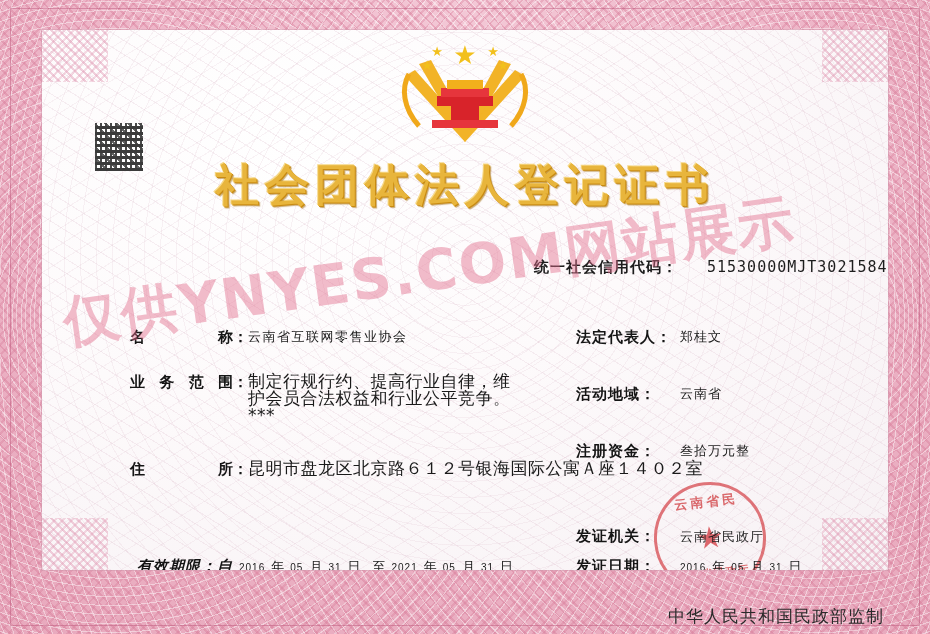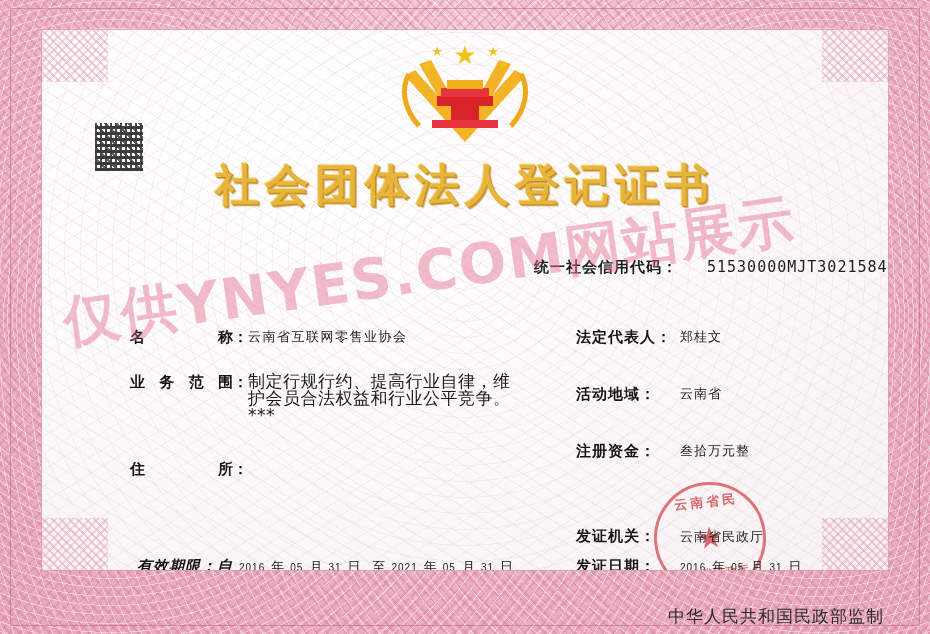--- a/index.html
+++ b/index.html
@@ -397,20 +397,21 @@
         <span class="field-value" style="max-width:268px;display:inline-block;">制定行规行约、提高行业自律，维护会员合法权益和行业公平竞争。***</span>
       </div>
 
     </div>
 
     <div class="addr-row">
       <span class="field-label spread-3">
         <span>住</span>
         <span>所：</span>
       </span>
+      <span class="field-value">昆明市盘龙区北京路６１２号银海国际公寓Ａ座１４０２室</span>
     </div>
 
     <div class="fields-right">
 
       <div class="field-row r-row">
         <span class="field-label r-label">法定代表人：</span>
         <span class="field-value">郑桂文</span>
       </div>
 
       <div class="field-row r-row">

